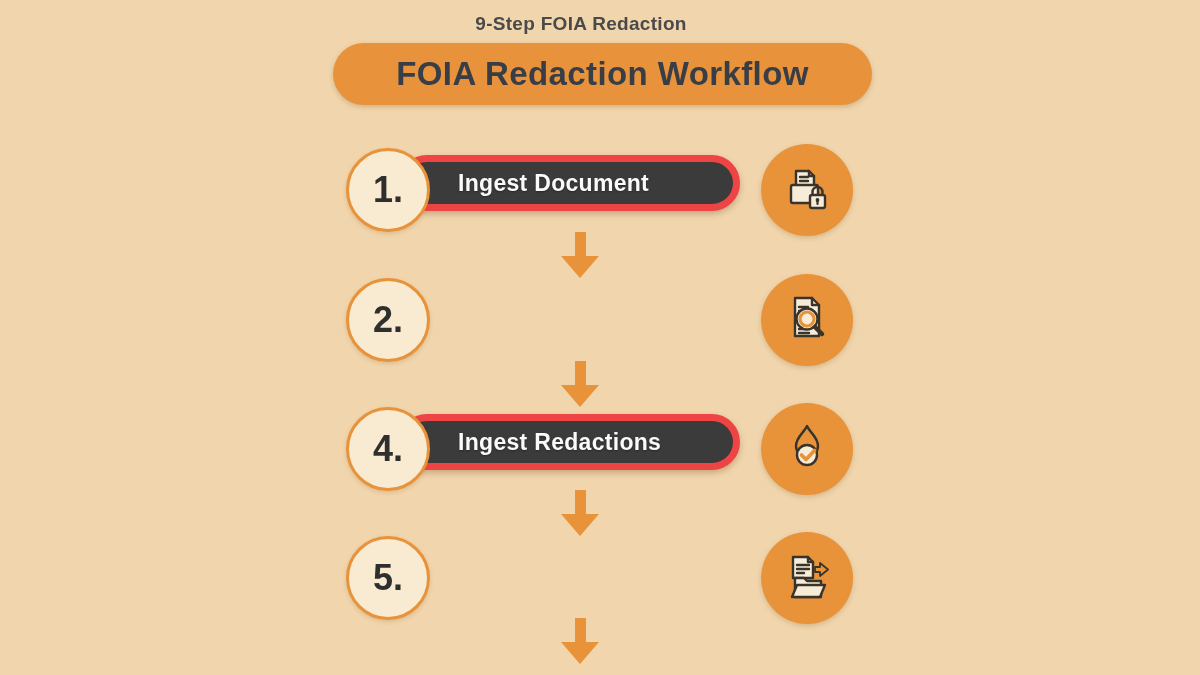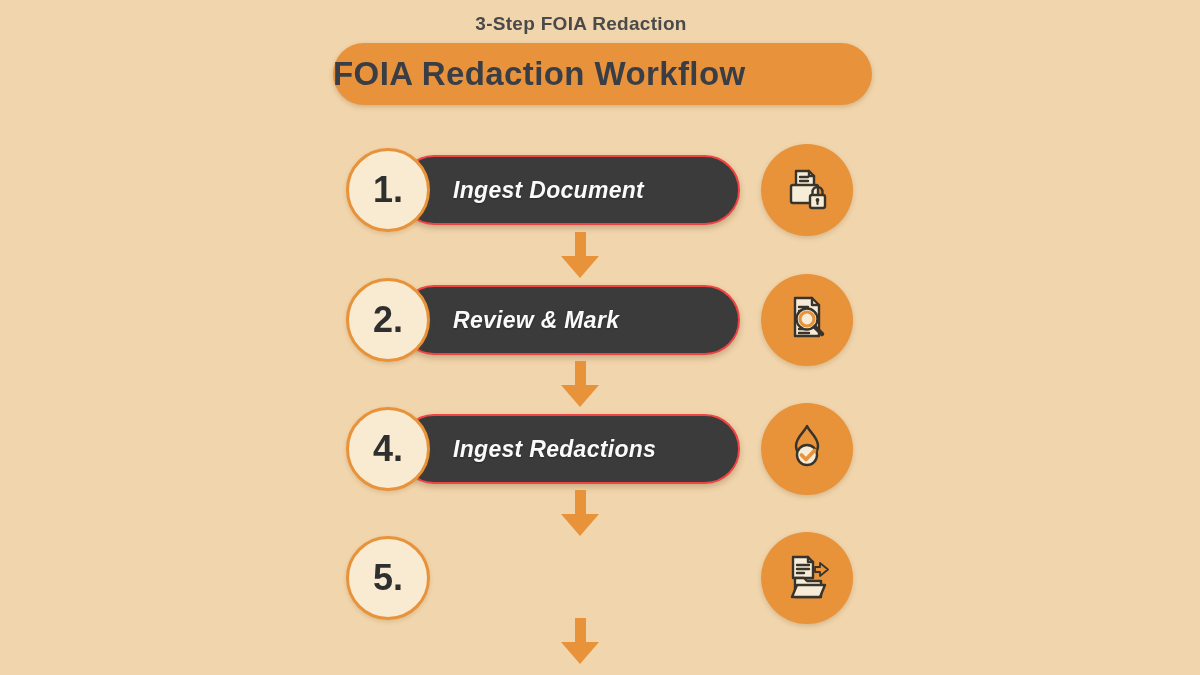--- a/index.html
+++ b/index.html
@@ -16,44 +16,43 @@
     text-align: center;
     font-size: 19px; font-weight: bold;
     color: #4a4a4a;
     letter-spacing: 0.3px;
   }
   .banner {
     position: absolute;
     left: 333px; top: 43px; width: 539px; height: 62px;
     background: #e8933c;
     border-radius: 31px;
-    display: flex; align-items: center; justify-content: flex-start;
+    display: flex; align-items: center; justify-content: center;
     box-shadow: 0 2px 5px rgba(120, 75, 20, 0.25);
   }
   .banner span {
     font-size: 33px; font-weight: bold;
     color: #393e46;
     letter-spacing: 0.4px;
   }
   .row { position: absolute; left: 0; width: 100%; height: 92px; }
   .r1 { top: 144px; }
   .r2 { top: 274px; }
   .r3 { top: 403px; }
   .r4 { top: 532px; }
   .pill {
     position: absolute;
-    left: 399px; top: 11px; width: 341px; height: 70px;
+    left: 399px; top: 11px; width: 341px; height: 56px;
     box-sizing: border-box;
     background: #3b3b3b;
-    border: 2px solid #ef4444;
+    border: 7px solid #ef4444;
     border-radius: 37px;
     display: flex; align-items: center;
     padding-left: 52px;
     box-shadow: 0 3px 6px rgba(90, 55, 15, 0.28);
-    font-style: italic;
   }
   .pill span {
     font-size: 23px; font-weight: bold;
     color: #fafafa;
     letter-spacing: 0.3px;
     text-shadow: 0 1px 2px rgba(0,0,0,0.35);
   }
   .num-circle {
     position: absolute;
     left: 346px; top: 4px; width: 84px; height: 84px;
@@ -91,21 +90,21 @@
   .a4 { top: 618px; }
   svg .ink { stroke: #38342c; stroke-width: 2.4; stroke-linejoin: round; stroke-linecap: round; }
   svg .paper { fill: #f7ecd7; }
   svg .accent { fill: #e8923a; }
 </style>
 </head>
 <body>
 
 <div>
 
-  <div class="eyebrow">3-Step FOIA Redaction</div>
+  <div class="eyebrow">9-Step FOIA Redaction</div>
 
   <div class="banner">
     <span>FOIA Redaction Workflow</span>
   </div>
 
   <div class="row r1">
     <div class="pill">
       <span>Ingest Document</span>
     </div>
     <div class="num-circle">
@@ -125,23 +124,20 @@
         <path d="M38.5 39 v3" stroke="#38342c" stroke-width="2.2" stroke-linecap="round"></path>
       </svg>
     </div>
   </div>
   <div class="arrow a1">
       <div class="stem"></div>
       <div class="head"></div>
     </div>
 
   <div class="row r2">
-    <div class="pill">
-      <span>Review &amp; Mark</span>
-    </div>
     <div class="num-circle">
       <span>2.</span>
     </div>
     <div class="icon-circle">
       <svg width="56" height="56" viewBox="0 0 56 56">
         <g class="ink" fill="none">
           <path class="paper" d="M16 6 h17 l7 7 v31 h-24 z"></path>
           <path d="M33 6 v7 h7"></path>
           <path d="M20 15 h9 M20 19 h6 M20 37 h7 M20 41 h10"></path>
           <circle class="paper" cx="28" cy="27" r="10.5"></circle>

